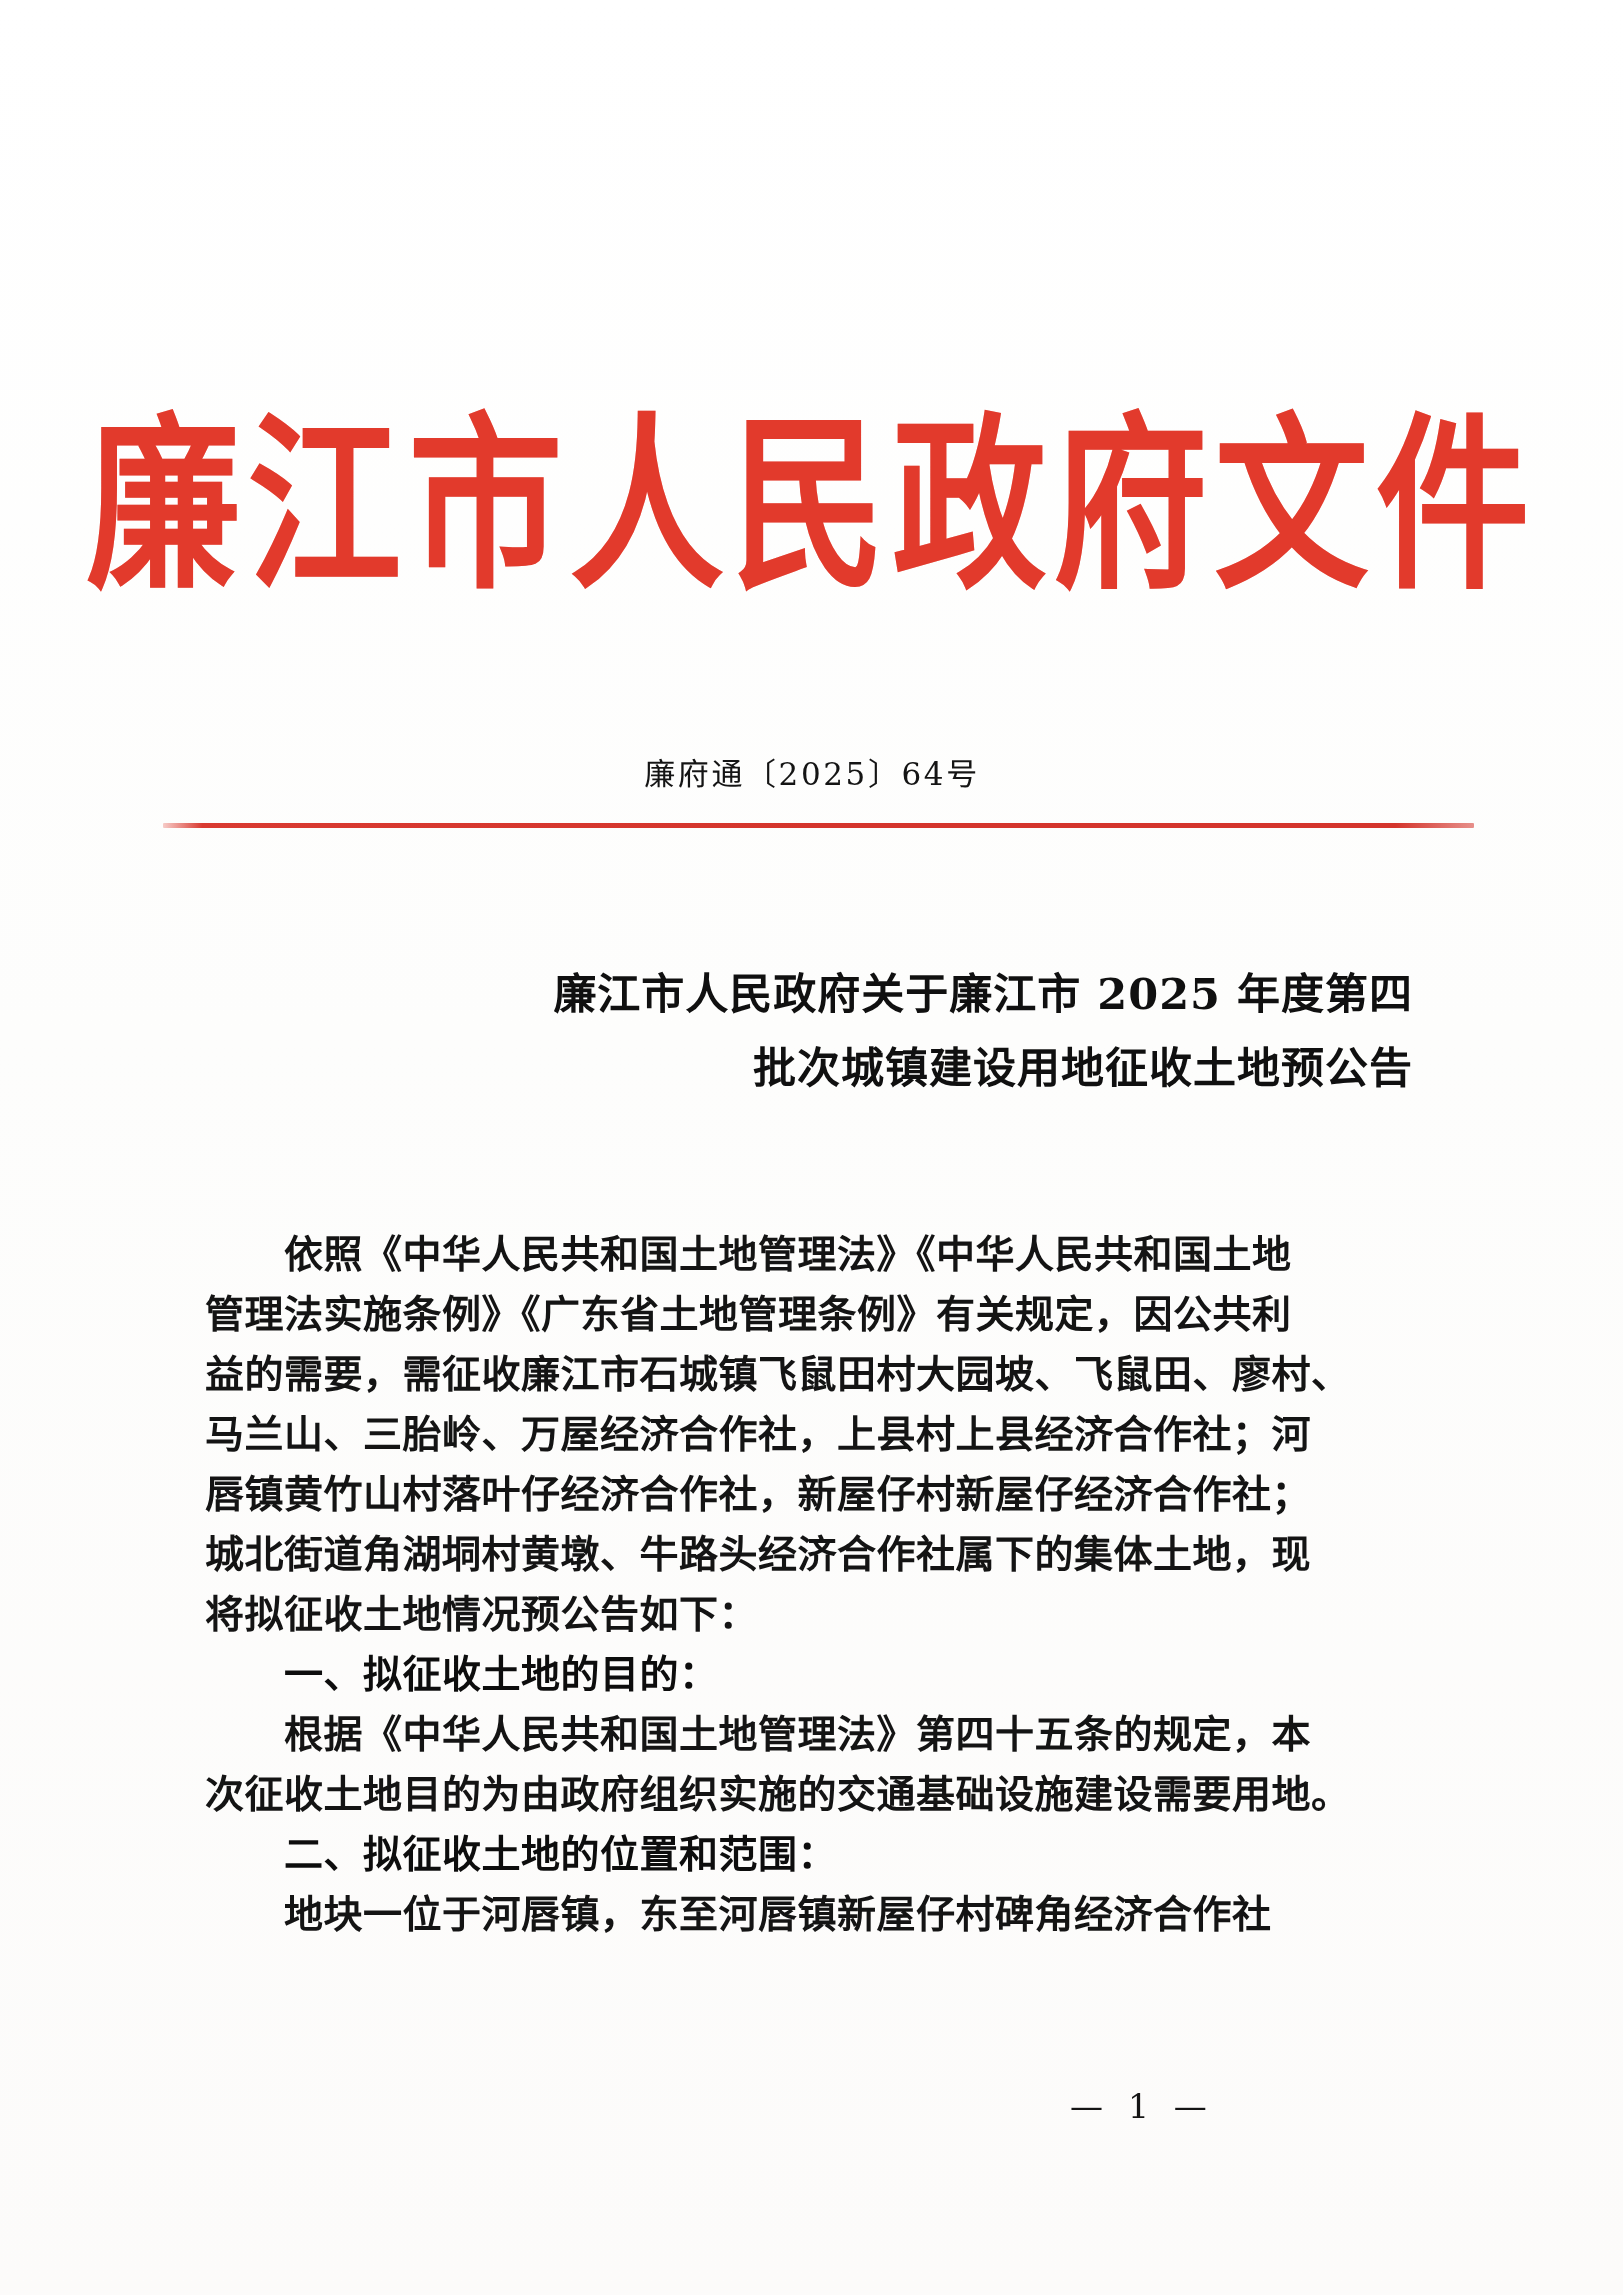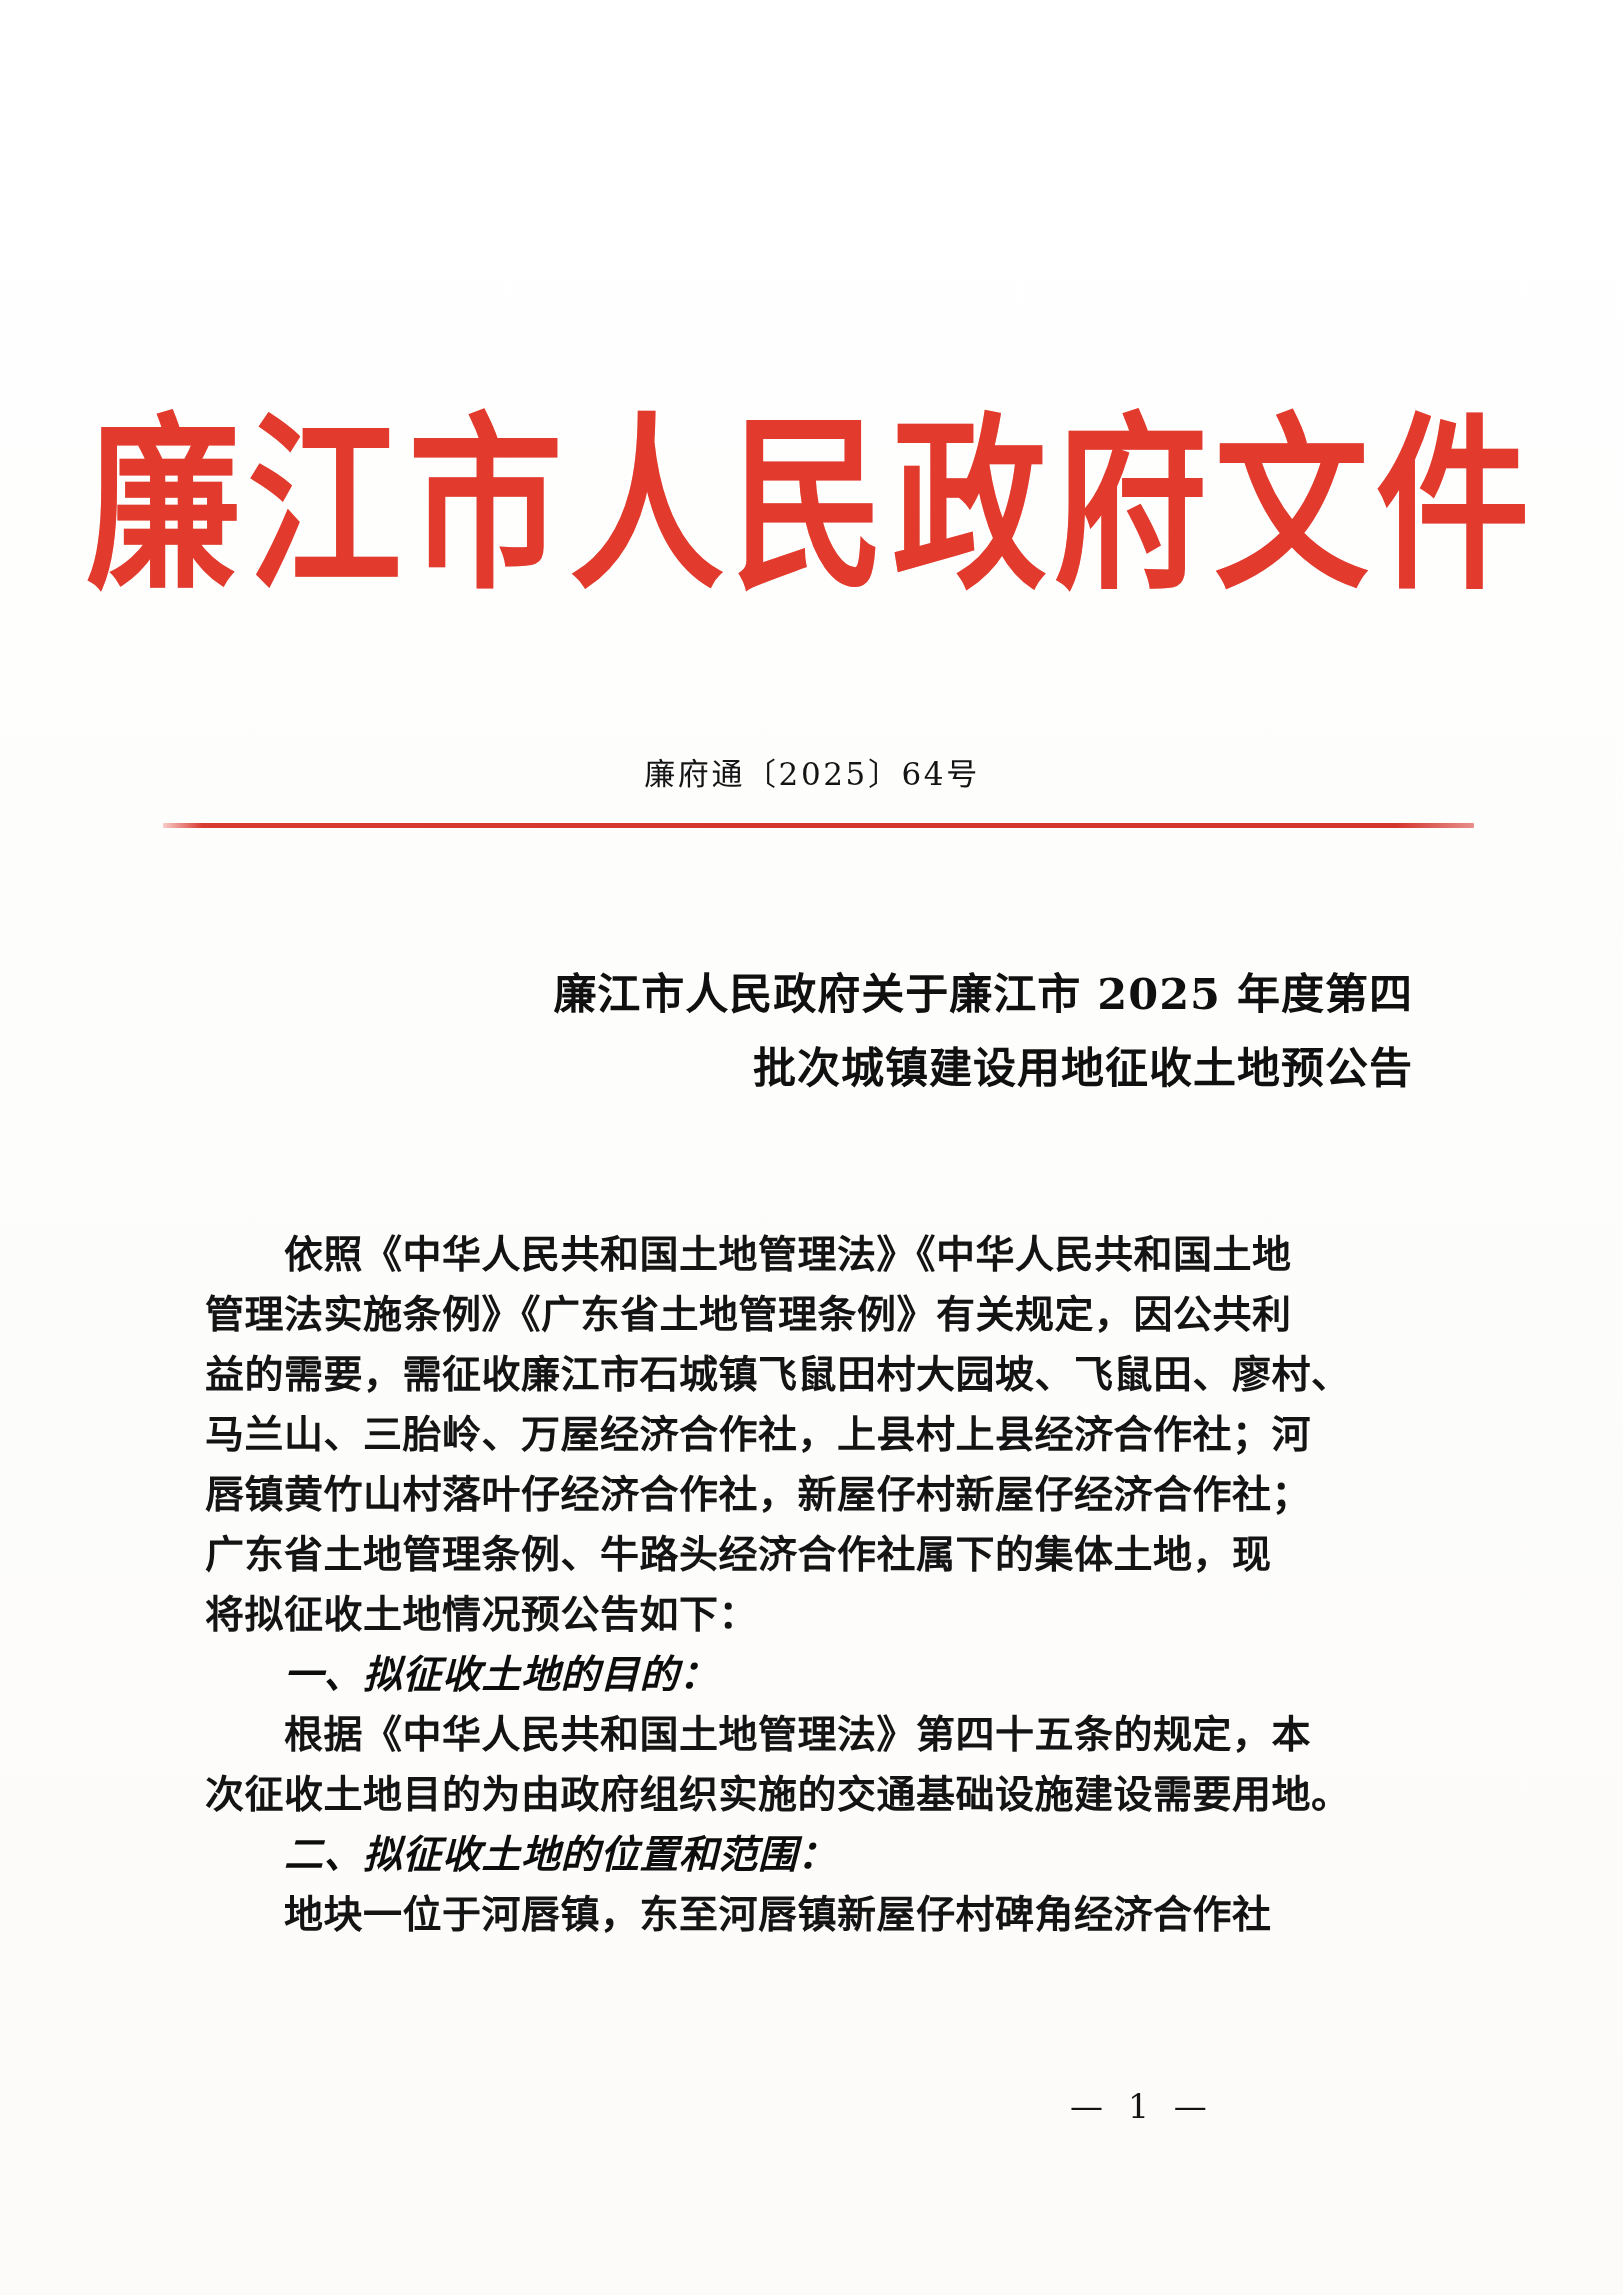--- a/index.html
+++ b/index.html
@@ -130,21 +130,20 @@
   .heading {
     color: #0d0d0d;
     font-family: "DejaVu Serif", "Liberation Serif", serif;
     font-weight: bold;
     font-size: 39px;
     line-height: 60px;
     letter-spacing: 0.5px;
     text-indent: 79px;
     margin: 0;
     white-space: nowrap;
-    font-style: italic;
   }
 
   
   .footer {
     position: absolute;
     left: 0;
     right: 0;
     top: 2087px;
     text-align: center;
     color: #141414;
@@ -178,21 +177,21 @@
   </div>
 
   <div class="body-block">
 
     <p class="para">
       <span class="pline indent">依照《中华人民共和国土地管理法》《中华人民共和国土地</span>
       <span class="pline">管理法实施条例》《广东省土地管理条例》有关规定，因公共利</span>
       <span class="pline">益的需要，需征收廉江市石城镇飞鼠田村大园坡、飞鼠田、廖村、</span>
       <span class="pline">马兰山、三胎岭、万屋经济合作社，上县村上县经济合作社；河</span>
       <span class="pline">唇镇黄竹山村落叶仔经济合作社，新屋仔村新屋仔经济合作社；</span>
-      <span class="pline">广东省土地管理条例、牛路头经济合作社属下的集体土地，现</span>
+      <span class="pline">城北街道角湖垌村黄墩、牛路头经济合作社属下的集体土地，现</span>
       <span class="pline">将拟征收土地情况预公告如下：</span>
     </p>
 
     <p class="heading">一、拟征收土地的目的：</p>
 
     <p class="para">
       <span class="pline indent">根据《中华人民共和国土地管理法》第四十五条的规定，本</span>
       <span class="pline">次征收土地目的为由政府组织实施的交通基础设施建设需要用地。</span>
     </p>
 

